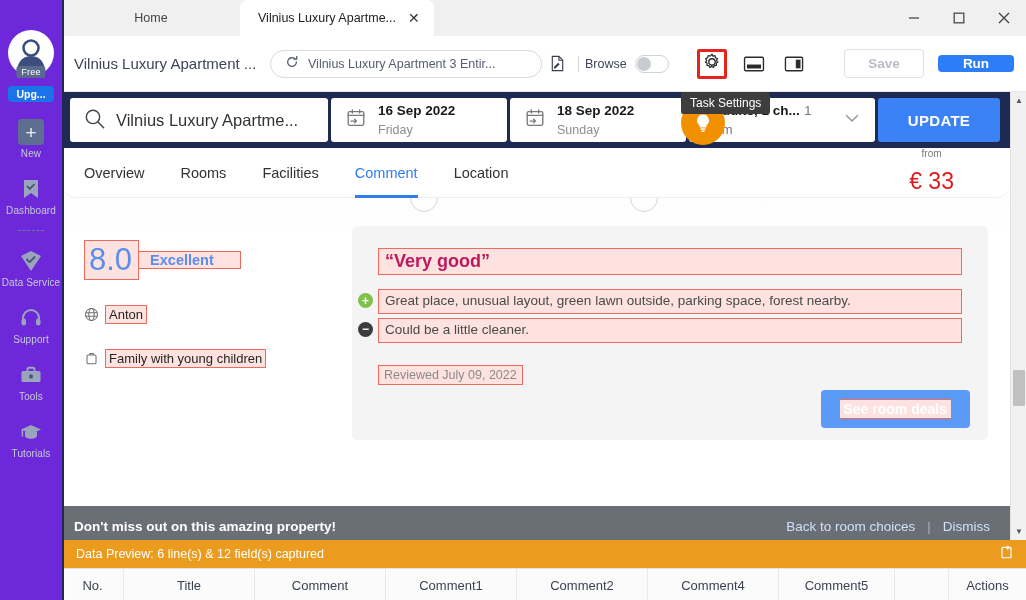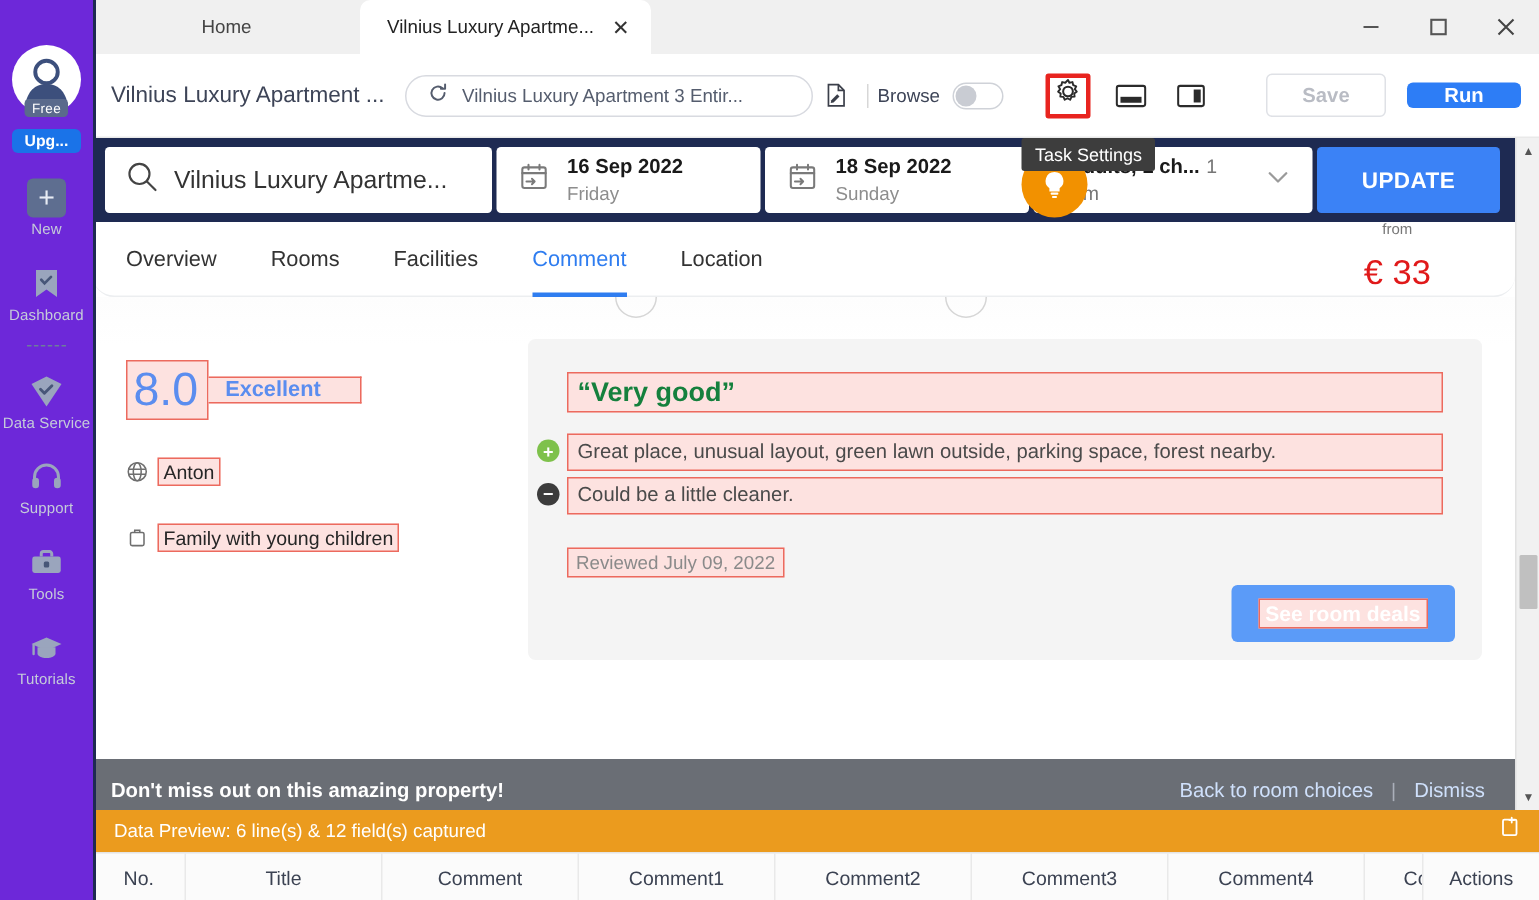--- a/index.html
+++ b/index.html
@@ -210,21 +210,21 @@
   }
   .rv-meta { margin-top: 25px; display: flex; align-items: center; gap: 6px; }
   .rv-meta-text { font-size: 13px; color: #262626; padding: 1px 3px; }
   .rv-meta-ic { width: 15px; height: 15px; color: #707070; flex: none; }
 
   .rv-card {
     flex: 1; background: #f4f4f4; border-radius: 5px;
     padding: 22px 26px 20px 26px; position: relative; min-height: 214px;
   }
   .rv-title {
-    font-size: 18px; font-weight: 700; color: #15803d;
+    font-size: 18px; font-weight: 700; color: #be185d;
     padding: 2px 6px; display: block;
   }
   .rv-comment-row { display: flex; align-items: flex-start; gap: 8px; position: relative; }
   .rv-bullet {
     position: absolute; left: -20px; width: 15px; height: 15px; border-radius: 50%;
     display: flex; align-items: center; justify-content: center;
     color: #fff; font-size: 12px; font-weight: 700; line-height: 1;
   }
   .rv-bullet.plus { background: #7ec14b; top: 4px; }
   .rv-bullet.minus { background: #3c3c3c; top: 4px; }
@@ -636,21 +636,20 @@
       </span>
     </span>
   </div>
 
   <div class="dp-table">
     <div class="dp-th" style="width:62px">No.</div>
     <div class="dp-th" style="width:131px">Title</div>
     <div class="dp-th" style="width:131px">Comment</div>
     <div class="dp-th" style="width:131px">Comment1</div>
     <div class="dp-th" style="width:131px">Comment2</div>
-    <div class="dp-th" style="width:131px">Comment3</div>
     <div class="dp-th" style="width:131px">Comment4</div>
     <div class="dp-th" style="width:116px">Comment5</div>
     <div class="dp-actions-col">Actions</div>
   </div>
 
   <div class="bulb">
     <svg width="26" height="26" viewBox="0 0 26 26">
       <path d="M13 4.6a6 6 0 00-3.4 10.9v2.1h6.8v-2.1A6 6 0 0013 4.6z" fill="#ffffff"></path>
       <rect x="10.4" y="18.3" width="5.2" height="1.5" rx=".7" fill="#ffffff"></rect>
       <rect x="11.3" y="20.6" width="3.4" height="1.4" rx=".7" fill="#ffffff"></rect>

